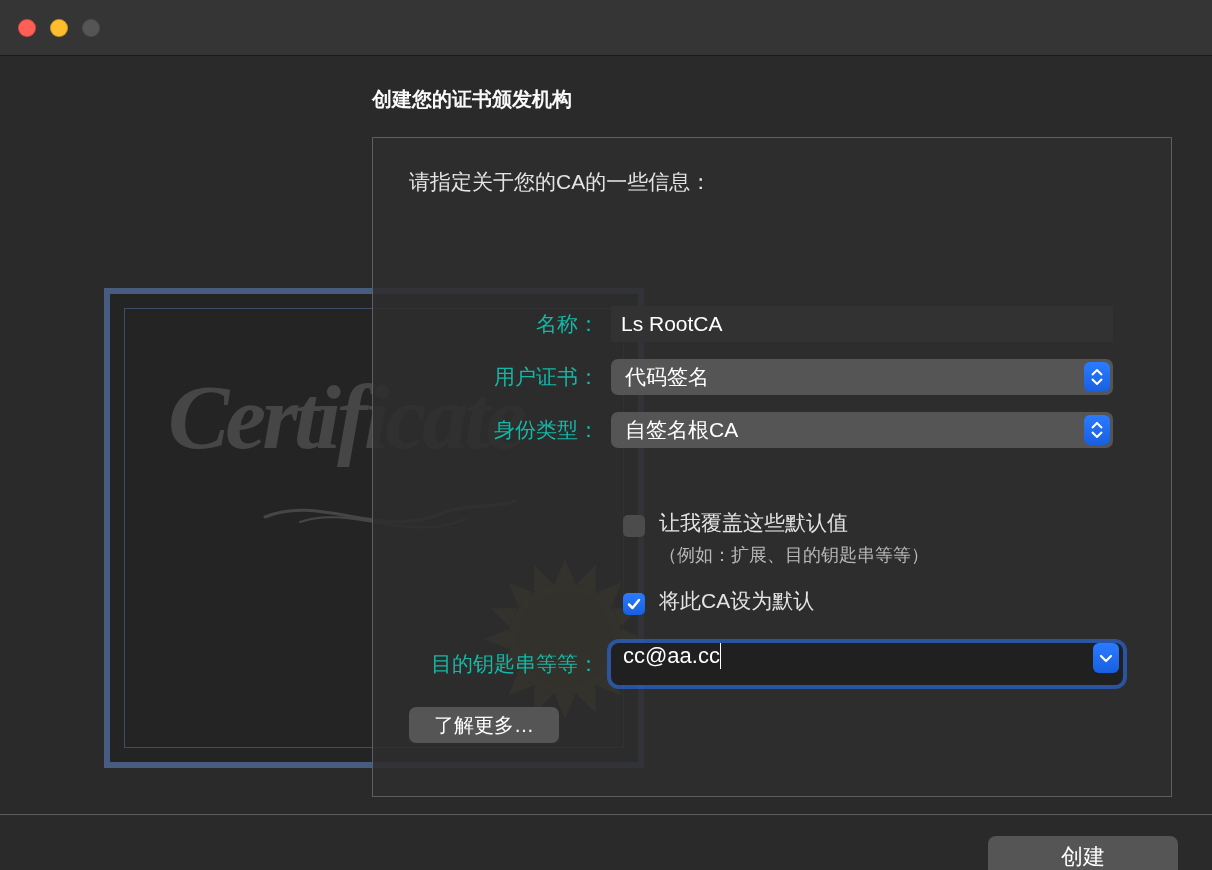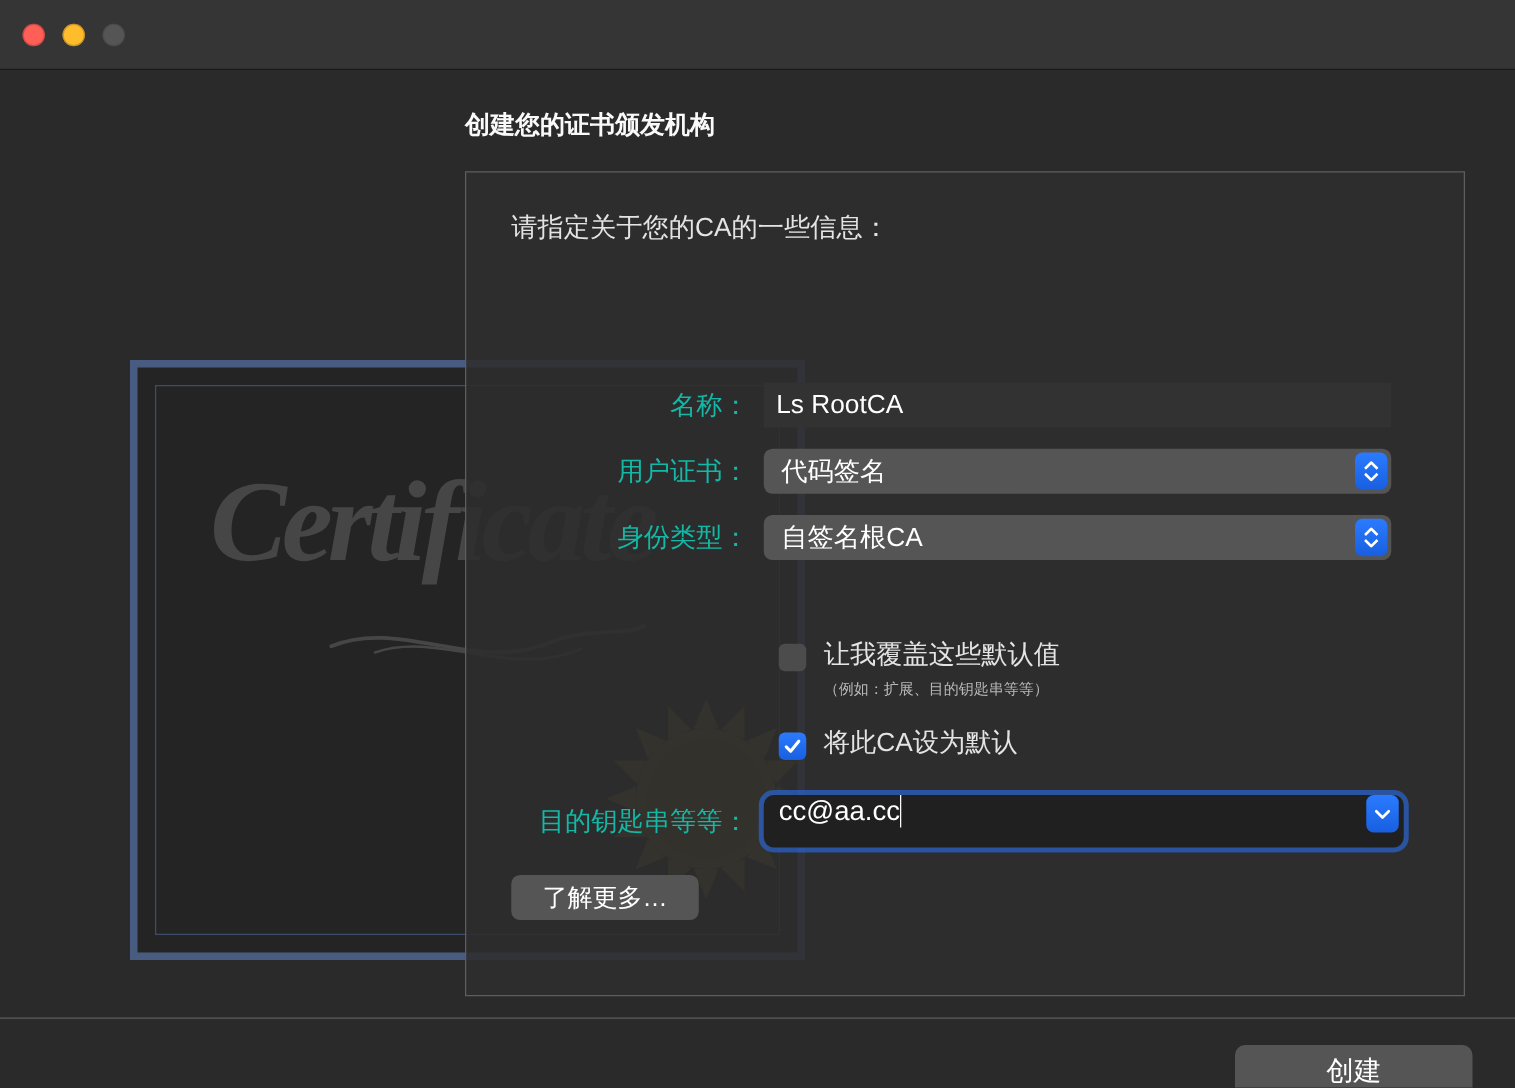--- a/index.html
+++ b/index.html
@@ -179,21 +179,21 @@
       display: flex; align-items: center; justify-content: center;
     }
     .cb.unchecked { background: #4c4c4c; }
     .cb.checked {
       background: linear-gradient(#2b7bff, #185fe0);
     }
     .cb.checked svg { display: block; }
     .cb-text { color: #e4e4e4; font-size: 21px; }
     .cb-sub {
       color: #b8b8b8;
-      font-size: 12px;
+      font-size: 18px;
       margin-left: 36px;
       margin-top: -2px;
       margin-bottom: 20px;
     }
 
     .email-row {
       margin-top: 20px;
       display: flex;
       align-items: center;
     }

